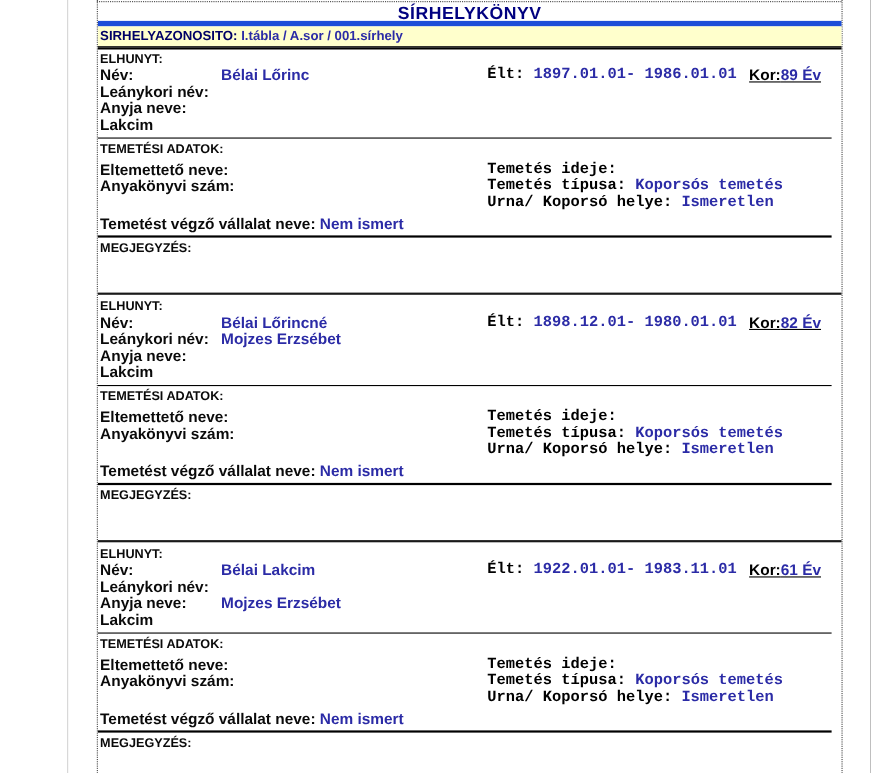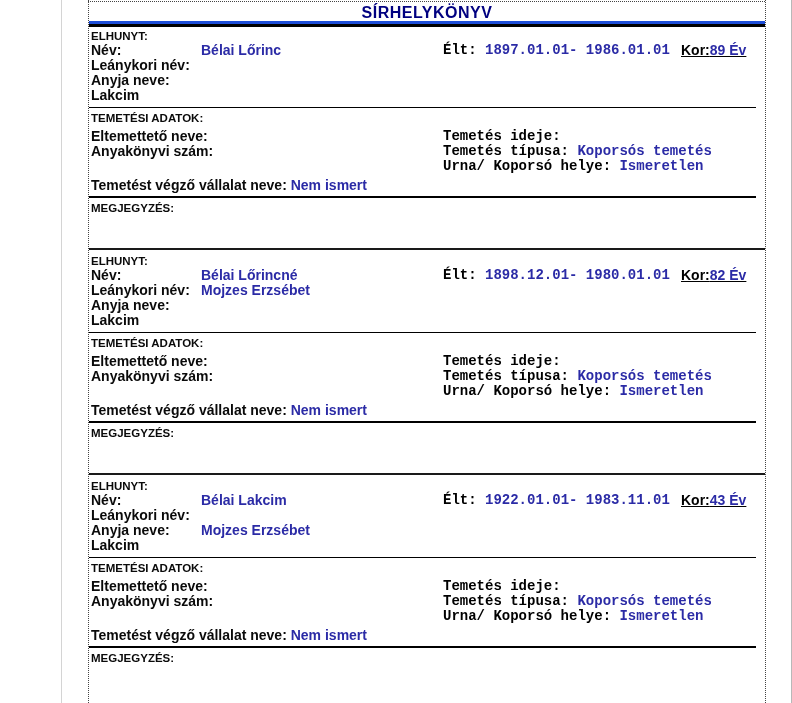--- a/index.html
+++ b/index.html
@@ -12,21 +12,21 @@
     position:relative;
     border-right:1px solid #b8b8b8;
   }
   .gray-vline { position:absolute; left:61px; top:0; width:1px; height:703px; background:#d4d4d4; }
   .pb-vline-left  { position:absolute; left:88px;  top:0; width:0; height:703px; border-left:1px dotted #444; }
   .pb-vline-right { position:absolute; left:765px; top:0; width:0; height:703px; border-left:1px dotted #444; }
   .pb-hline-top   { position:absolute; left:88px; top:1px; width:677px; height:0; border-top:1px dotted #444; }
 
   .page { position:absolute; left:89px; top:2px; width:676px; }
 
-  .title-row { height:22px; border-bottom:3px solid #1d4ed8; text-align:center; }
+  .title-row { height:22px; border-bottom:5px solid #1d4ed8; text-align:center; }
   .title-row .t { font-size:16px; line-height:21px; color:#000080; letter-spacing:0.5px; }
 
   .id-bar { height:18px; background:#ffffcc; font-size:12px; line-height:17px; padding-left:2px; white-space:nowrap; }
   .id-bar .k { color:#000066; }
   .id-bar .v { color:#2b2ba6; }
 
   .double-line { height:2px; border-top:1px solid #000; border-bottom:2px solid #000; margin-bottom:2px; }
 
   .record { position:relative; }
 
@@ -56,20 +56,21 @@
 <div class="pb-vline-left"></div>
 <div class="pb-vline-right"></div>
 <div class="pb-hline-top"></div>
 
 <div class="page">
 
   <div class="title-row">
     <span class="t">SÍRHELYKÖNYV</span>
   </div>
 
+  <div class="id-bar"><span class="k">SIRHELYAZONOSITO:</span> <span class="v">I.tábla / A.sor / 001.sírhely</span></div>
 
   <div class="double-line"></div>
 
   <div class="record">
     <div class="sec-h">ELHUNYT:</div>
     <div class="row">
       <span class="lbl">Név:</span>
       <span class="val iblue">Bélai Lőrinc</span>
       <span class="right-col"><span>Élt:</span> <span class="blue">1897.01.01- 1986.01.01</span></span>
       <span class="age-col"><span>Kor:</span><span class="blue">89 Év</span></span>
@@ -161,21 +162,21 @@
     <div class="sep-line"></div>
     <div class="rec-gap"></div>
   </div>
 
   <div class="record">
     <div class="sec-h">ELHUNYT:</div>
     <div class="row">
       <span class="lbl">Név:</span>
       <span class="val iblue">Bélai Lakcim</span>
       <span class="right-col"><span>Élt:</span> <span class="blue">1922.01.01- 1983.11.01</span></span>
-      <span class="age-col"><span>Kor:</span><span class="blue">43 Év</span></span>
+      <span class="age-col"><span>Kor:</span><span class="blue">61 Év</span></span>
     </div>
     <div class="row">
       <span class="lbl">Leánykori név:</span>
       <span class="val iblue"></span>
     </div>
     <div class="row h145">
       <span class="lbl">Anyja neve:</span>
       <span class="val iblue">Mojzes Erzsébet</span>
     </div>
     <div class="row h145">

